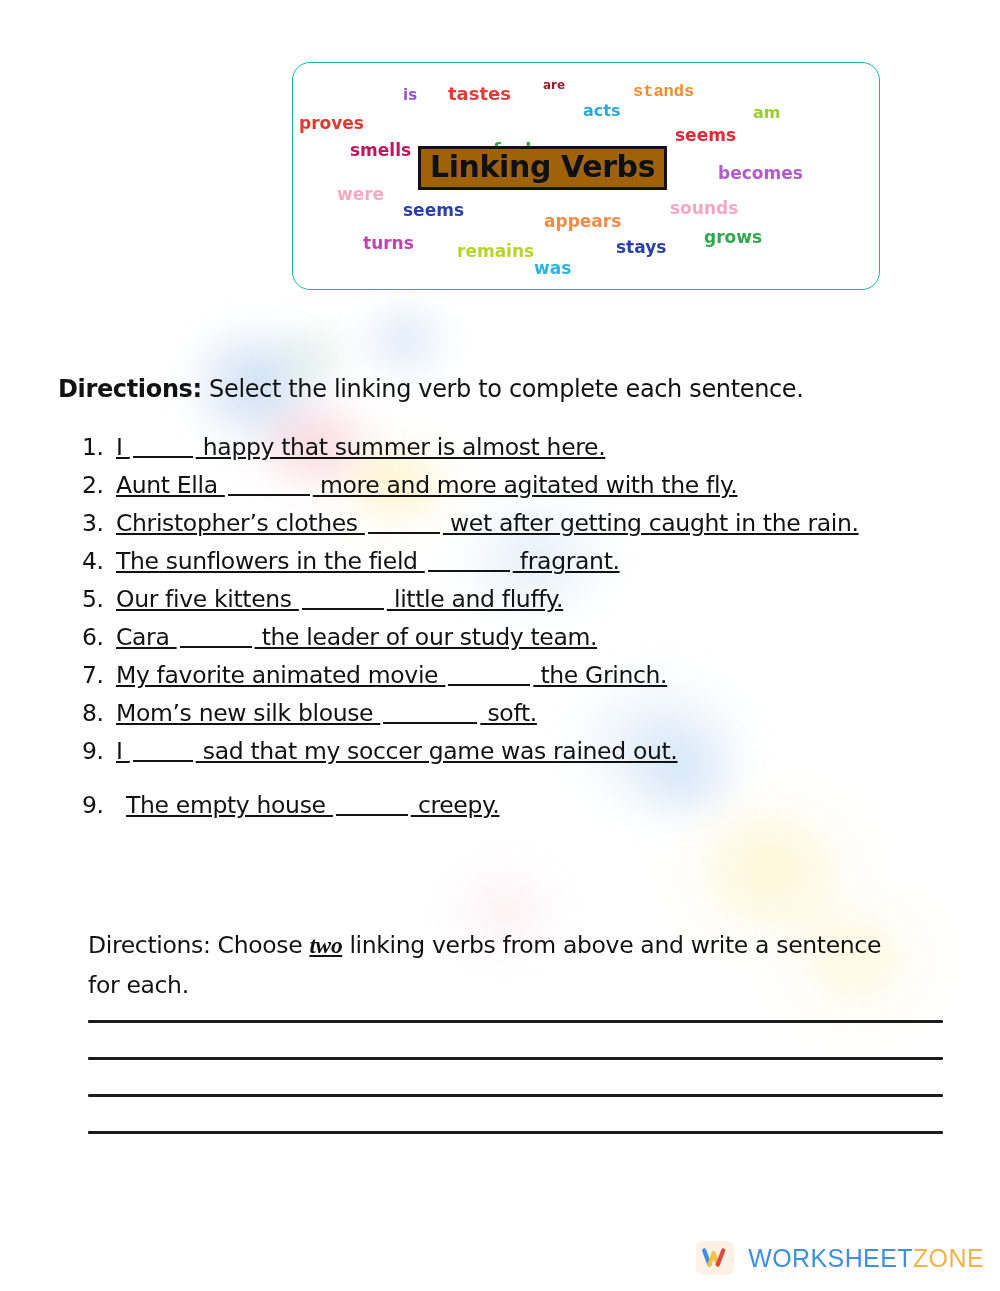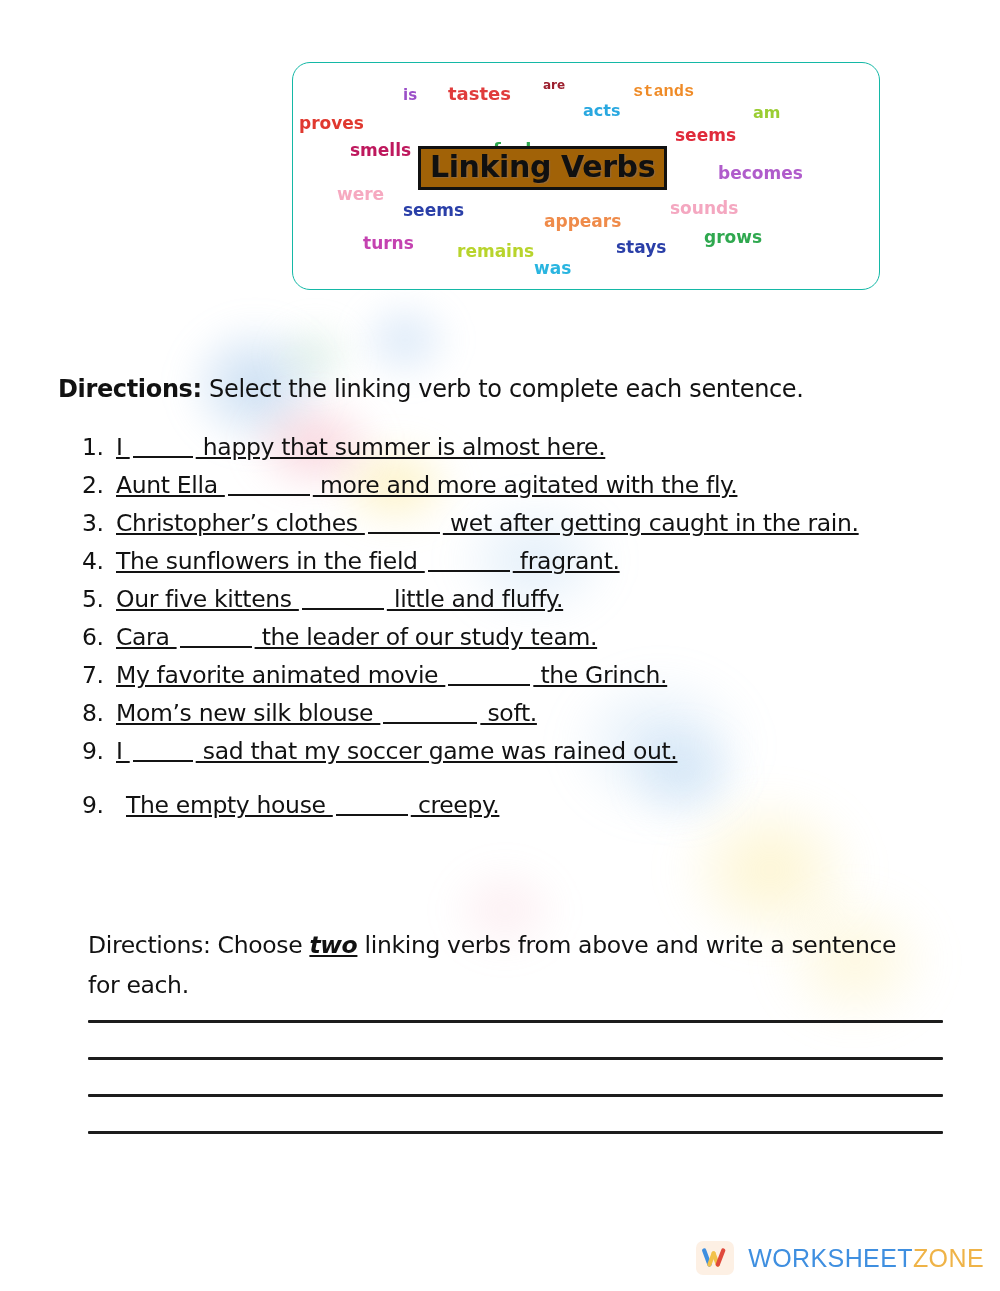--- a/index.html
+++ b/index.html
@@ -155,20 +155,21 @@
     left: 88px; top: 925px;
     width: 830px;
     font-size: 23.5px;
     line-height: 40px;
   }
   .dir2 .two {
     font-weight: bold;
     font-style: italic;
     text-decoration: underline;
     text-underline-offset: 2px;
+    font-family: Liberation Serif, serif;
   }
 
   .answer-lines {
     position: absolute;
     left: 88px; top: 1020px;
     width: 855px;
   }
   .aline {
     height: 3px;
     background: #1c1c1c;

